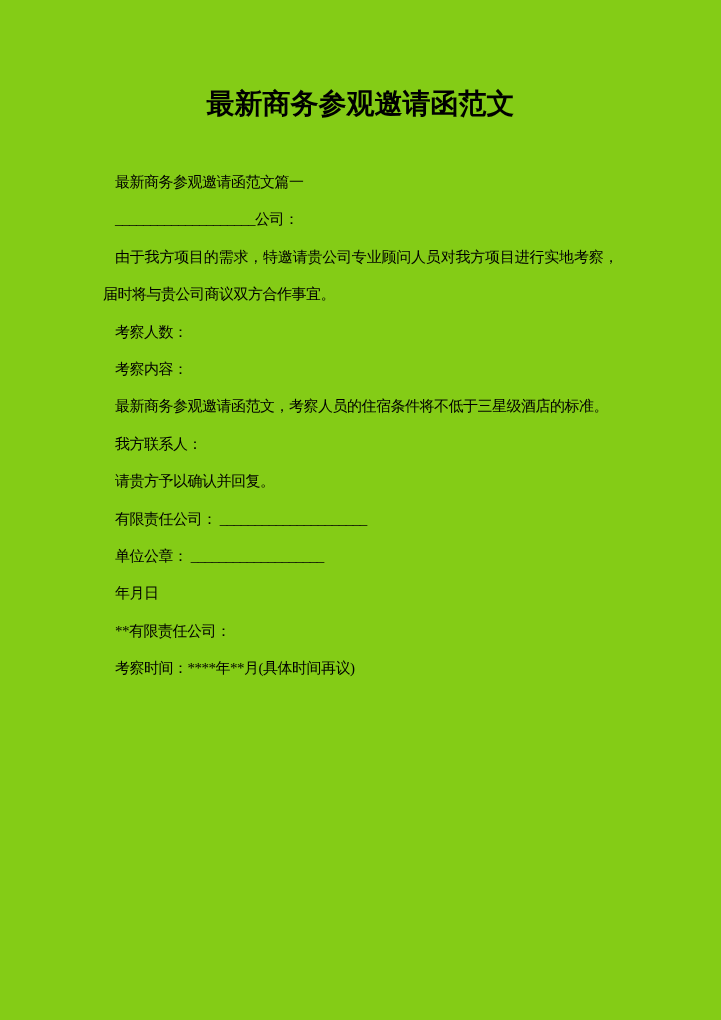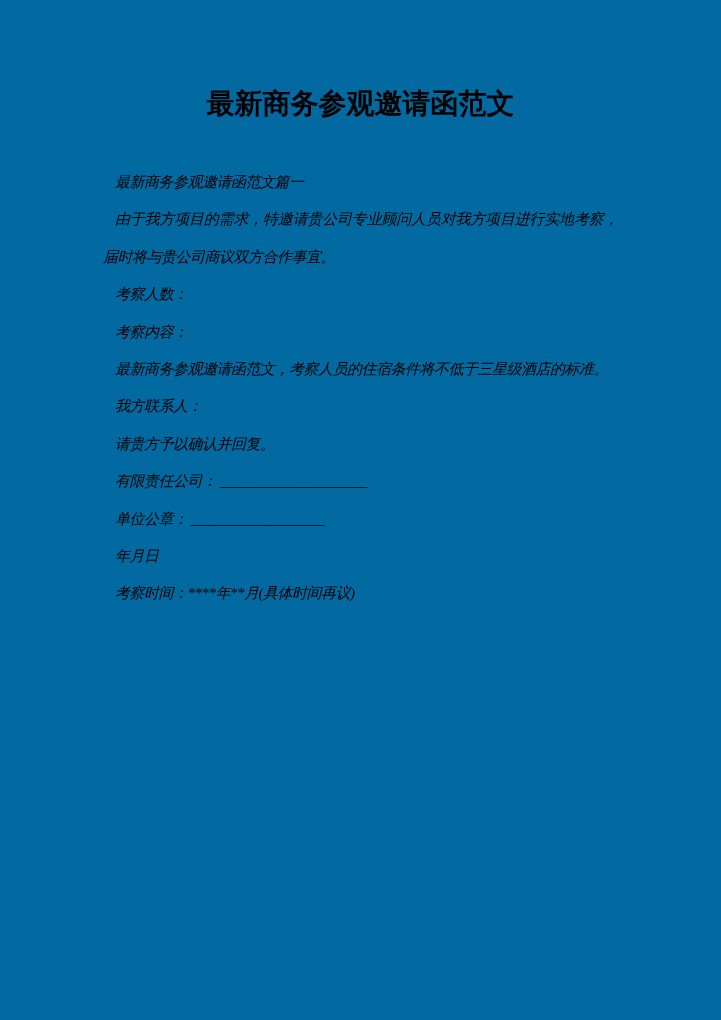--- a/index.html
+++ b/index.html
@@ -4,21 +4,21 @@
 <style>
   html, body {
     margin: 0;
     padding: 0;
     background: #ffffff;
   }
   .page {
     position: relative;
     width: 721px;
     height: 1020px;
-    background: #0369a1;
+    background: #84cc16;
     color: #000000;
     font-family: "Liberation Serif", "DejaVu Serif", serif;
     overflow: hidden;
     box-sizing: border-box;
   }
   .doc-title {
     margin: 0;
     padding-top: 84px;
     text-align: center;
     font-size: 28px;
@@ -32,34 +32,35 @@
     width: 515px;
     font-size: 15px;
     letter-spacing: -0.5px;
     line-height: 37.4px;
     text-align: justify;
   }
   .para {
     margin: 0;
     padding: 0;
     text-indent: 12px;
-    font-style: italic;
   }
 </style>
 </head>
 <body>
 
 <div class="page">
   <h1 class="doc-title">最新商务参观邀请函范文</h1>
   <div class="doc-body">
       <p class="para">最新商务参观邀请函范文篇一</p>
+      <p class="para">____________________公司：</p>
       <p class="para">由于我方项目的需求，特邀请贵公司专业顾问人员对我方项目进行实地考察，届时将与贵公司商议双方合作事宜。</p>
       <p class="para">考察人数：</p>
       <p class="para">考察内容：</p>
       <p class="para">最新商务参观邀请函范文，考察人员的住宿条件将不低于三星级酒店的标准。</p>
       <p class="para">我方联系人：</p>
       <p class="para">请贵方予以确认并回复。</p>
       <p class="para">有限责任公司： _____________________</p>
       <p class="para">单位公章： ___________________</p>
       <p class="para">年月日</p>
+      <p class="para">**有限责任公司：</p>
       <p class="para">考察时间：****年**月(具体时间再议)</p>
     </div>
 </div>
 
 </body></html>

